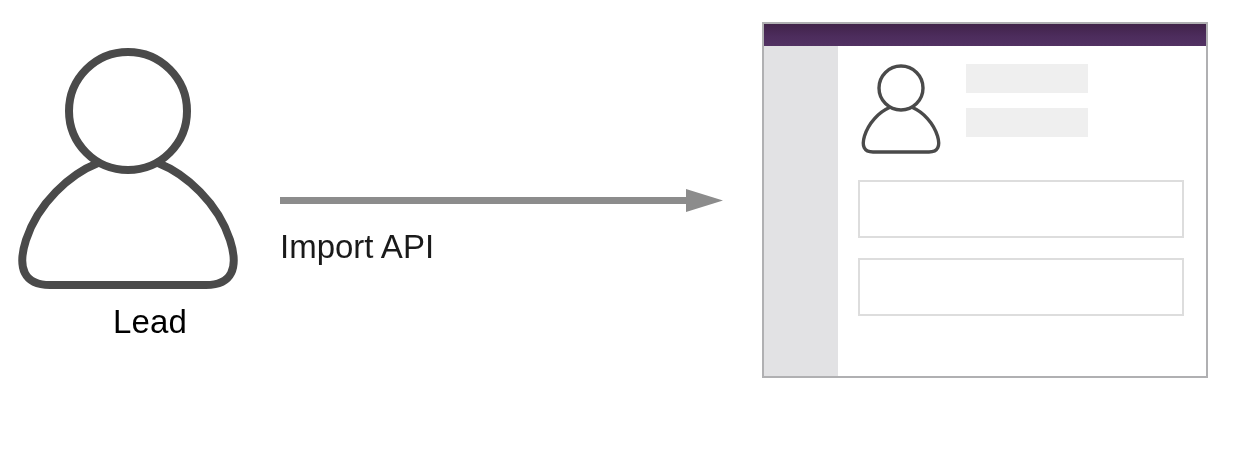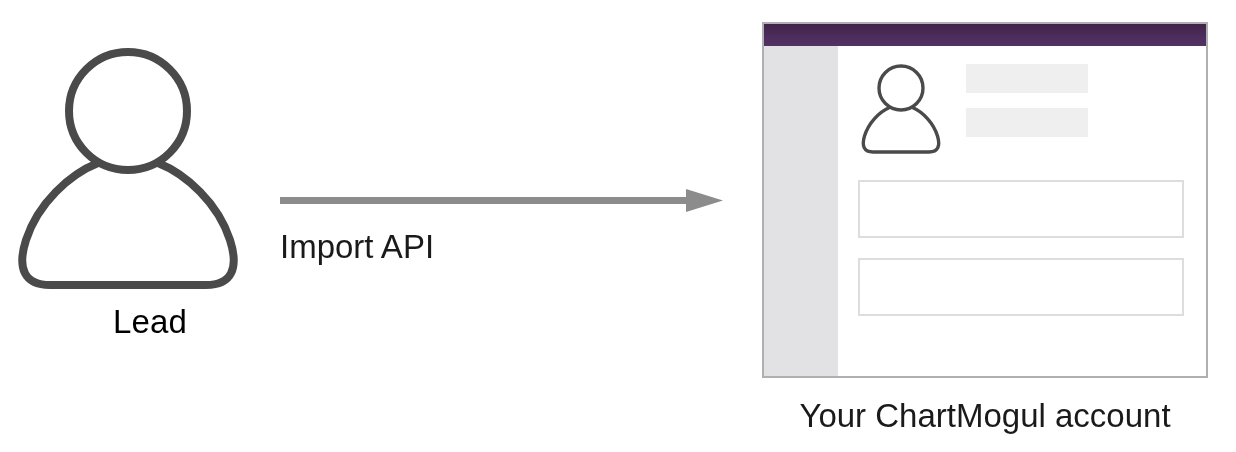--- a/index.html
+++ b/index.html
@@ -223,15 +223,14 @@
           <div class="placeholder-bar" id="placeholder-bar-meta"></div>
         </div>
 
         <div class="form-box" id="form-box-primary"></div>
         <div class="form-box" id="form-box-secondary"></div>
 
       </div>
     </div>
   </div>
 
-  <div id="app-window-caption">Your ChartMogul account</div>
 
 </div>
 
 </body></html>

